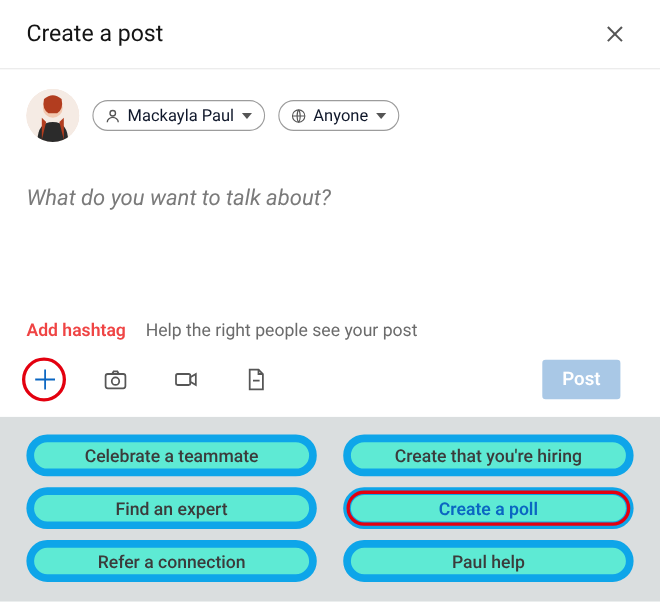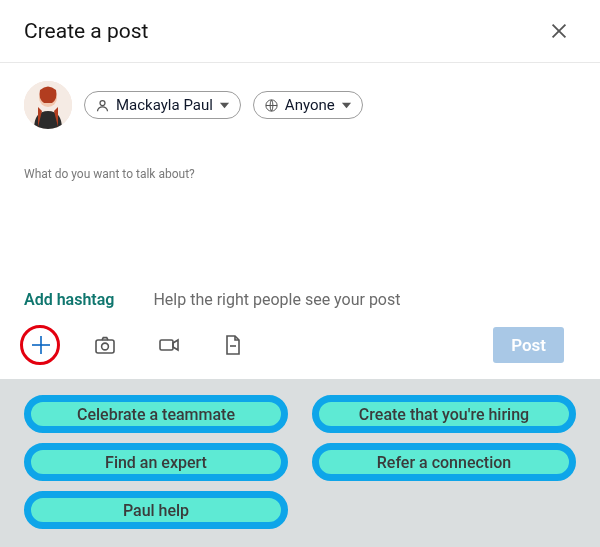--- a/index.html
+++ b/index.html
@@ -10,25 +10,25 @@
   .close-btn{background:none;border:none;cursor:pointer;padding:6px;display:flex;align-items:center;justify-content:center;}
   .close-btn svg{width:22px;height:22px;stroke:#555;}
   .body{flex:1;display:flex;flex-direction:column;padding:18px 24px 0 24px;}
   .row-author{display:flex;align-items:center;gap:12px;}
   .avatar{width:48px;height:48px;border-radius:50%;overflow:hidden;background:#f3e0d6;position:relative;flex:0 0 48px;}
   .avatar svg{width:100%;height:100%;display:block;}
   .pill{display:flex;align-items:center;gap:6px;border:1.2px solid #9c9c9c;border-radius:20px;padding:4px 10px;font-size:15px;color:#0f172a;background:#fff;cursor:pointer;}
   .pill svg.icon-lead{width:15px;height:15px;}
   .pill svg.chev{width:11px;height:11px;}
   .composer{margin-top:38px;}
-  .composer-text{font-size:12px;color:#7a7a7a;}
+  .composer-text{font-size:20px;color:#7a7a7a;font-style:italic;}
   .spacer{flex:1;}
   .hashtag-row{display:flex;align-items:center;gap:18px;margin-top:8px;}
-  .add-hashtag{color:#0f766e;font-size:16px;font-weight:600;background:none;border:none;cursor:pointer;}
-  .hashtag-help{color:#6b6b6b;font-size:16px;margin-left:21px;}
+  .add-hashtag{color:#ef4444;font-size:16px;font-weight:600;background:none;border:none;cursor:pointer;}
+  .hashtag-help{color:#6b6b6b;font-size:16px;}
   .toolbar{display:flex;align-items:center;gap:30px;padding:18px 12px 16px 0;}
   .tool-btn{background:none;border:none;cursor:pointer;display:flex;align-items:center;justify-content:center;width:34px;height:34px;position:relative;}
   .tool-btn svg{width:24px;height:24px;stroke:#565656;fill:none;stroke-width:1.6;}
   .plus-highlight{position:absolute;width:40px;height:40px;border:3px solid #e3000f;border-radius:50%;pointer-events:none;left:-4px;top:-3px;}
   .plus-btn svg{stroke:#0a66c2;}
   .toolbar .right{margin-left:auto;}
   .post-btn{background:#a9c8e6;color:#fff;border:none;border-radius:3px;padding:8px 18px;font-size:17px;font-weight:600;cursor:pointer;}
   .options-panel{background:#dadedf;padding:16px 24px 18px 24px;display:grid;grid-template-columns:1fr 1fr;gap:10px 24px;}
   .option-chip{background:#5eead4;border:7px solid #0ea5e9;border-radius:22px;height:38px;display:flex;align-items:center;justify-content:center;font-size:16px;color:#3b3b3b;cursor:pointer;position:relative;font-weight:500;}
   .option-chip.highlight{color:#0a66c2;font-weight:600;}
@@ -124,17 +124,21 @@
       <div class="right">
         <button class="post-btn">Post</button>
       </div>
     </div>
   </div>
 
   <div class="options-panel">
     <button class="option-chip">Celebrate a teammate</button>
     <button class="option-chip">Create that you're hiring</button>
     <button class="option-chip">Find an expert</button>
+    <button class="option-chip highlight">
+      <span>Create a poll</span>
+      <span class="ring"></span>
+    </button>
     <button class="option-chip">Refer a connection</button>
     <button class="option-chip">Paul help</button>
   </div>
 
 </div>
 
 </body></html>

